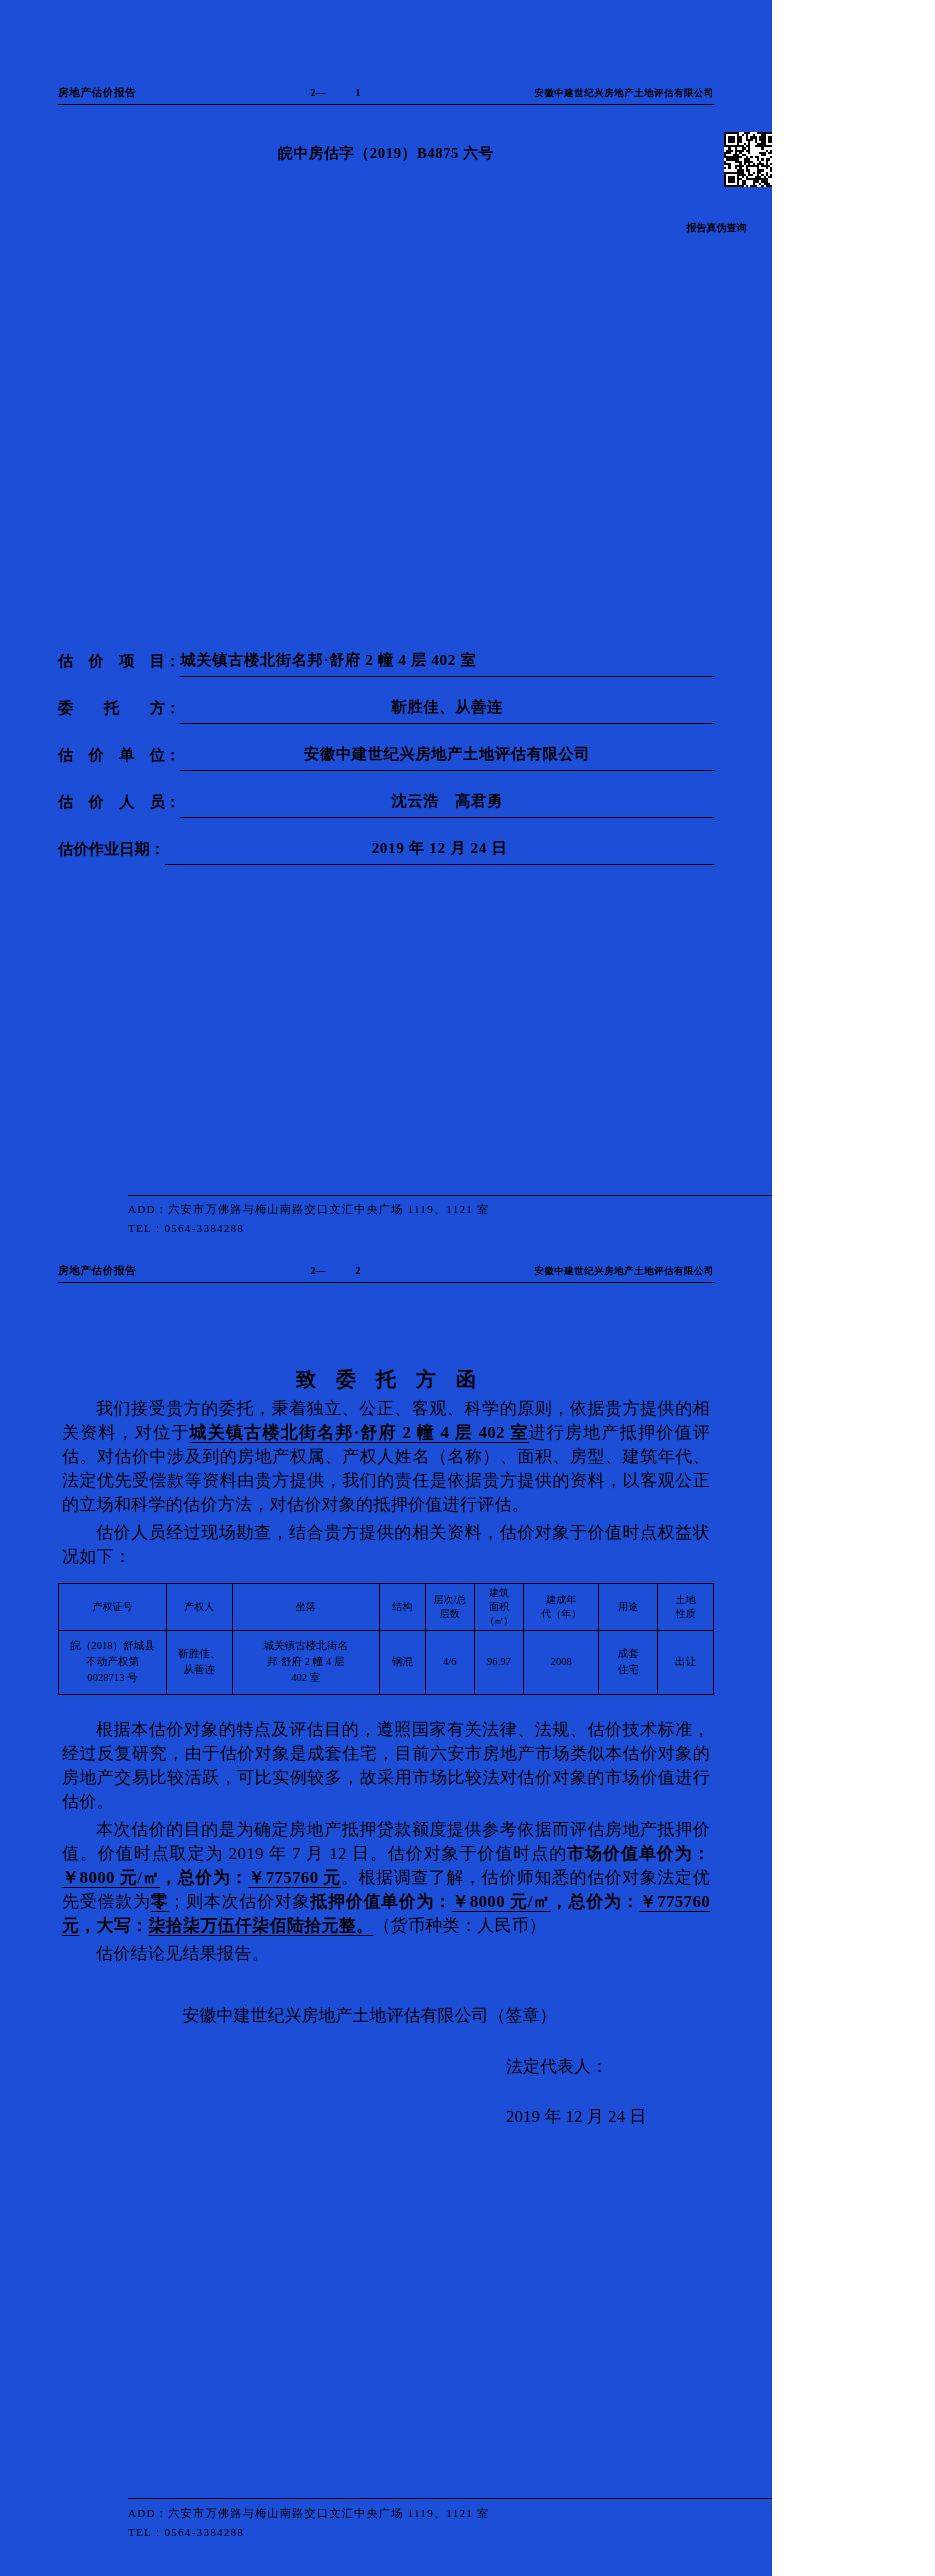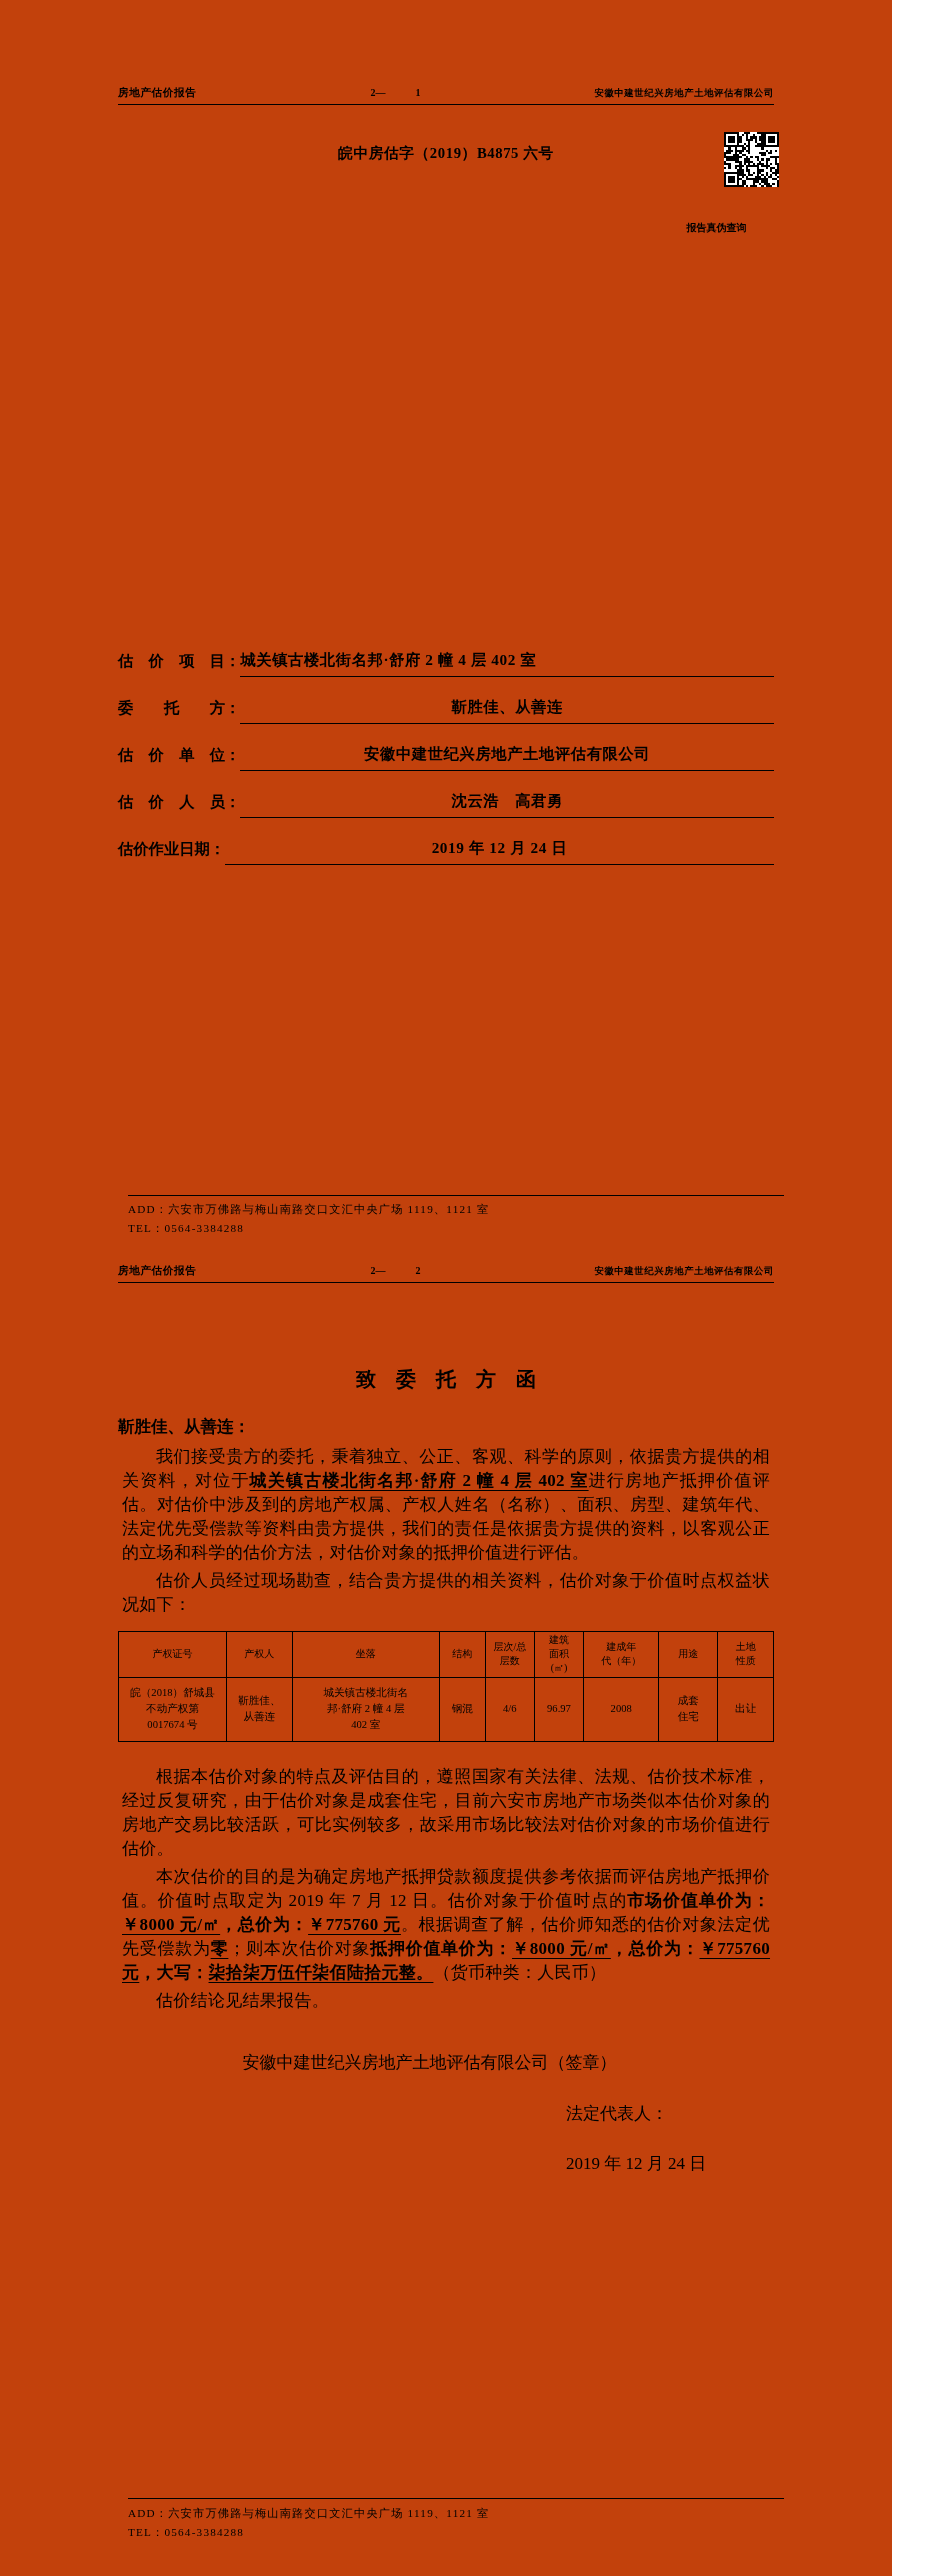--- a/index.html
+++ b/index.html
@@ -1,20 +1,20 @@
 <!DOCTYPE html>
 <html style="font-size:9.4px"><head>
 <meta charset="utf-8">
 <style>
   html,body{margin:0;padding:0;}
   body{
     width:936px;height:2576px;background:#ffffff;color:#000;
     font-family:"Liberation Serif","DejaVu Serif",serif;
   }
-  .sheet{position:relative;width:892px;overflow:hidden;background:#c2410c;}
+  .sheet{position:relative;width:772px;overflow:hidden;background:#1d4ed8;}
   #page1{height:1250px;}
   #page2{height:1326px;}
   .content{width:656px;margin:0 auto;}
   #page1 .content{padding-top:86px;}
   #page2 .content{padding-top:14px;}
 
   .pg-header{
     display:flex;justify-content:space-between;align-items:baseline;
     font-weight:bold;padding-bottom:3.5px;border-bottom:1.8px solid #000;
   }
@@ -459,21 +459,20 @@
 
 <div class="sheet" id="page2">
   <div class="content">
     <div class="pg-header">
       <span class="hl">房地产估价报告</span>
       <span class="hc">2—　　　2</span>
       <span class="hr">安徽中建世纪兴房地产土地评估有限公司</span>
     </div>
 
     <div class="letter-title">致　委　托　方　函</div>
-    <div class="salutation">靳胜佳、从善连：</div>
 
     <p class="para p1"><span>我们接受贵方的委托，秉着独立、公正、客观、科学的原则，依据贵方提供的相关资料，对位于</span><span class="seg-bold seg-underline">城关镇古楼北街名邦·舒府 2 幢 4 层 402 室</span><span>进行房地产抵押价值评估。对估价中涉及到的房地产权属、产权人姓名（名称）、面积、房型、建筑年代、法定优先受偿款等资料由贵方提供，我们的责任是依据贵方提供的资料，以客观公正的立场和科学的估价方法，对估价对象的抵押价值进行评估。</span></p>
     <p class="para">估价人员经过现场勘查，结合贵方提供的相关资料，估价对象于价值时点权益状况如下：</p>
 
     <table class="appraisal">
       <colgroup>
         <col style="width:16.5%">
           <col style="width:10%">
           <col style="width:22.5%">
         <col style="width:7%">
@@ -498,21 +497,21 @@
 代（年）</th>
           <th>用途</th>
           <th>土地
 性质</th>
         </tr>
       </thead>
       <tbody>
         <tr>
           <td>皖（2018）舒城县
 不动产权第
-0017674 号</td>
+0028713 号</td>
           <td>靳胜佳、
 从善连</td>
           <td>城关镇古楼北街名
 邦·舒府 2 幢 4 层
 402 室</td>
           <td>钢混</td>
           <td>4/6</td>
           <td>96.97</td>
           <td>2008</td>
           <td>成套

